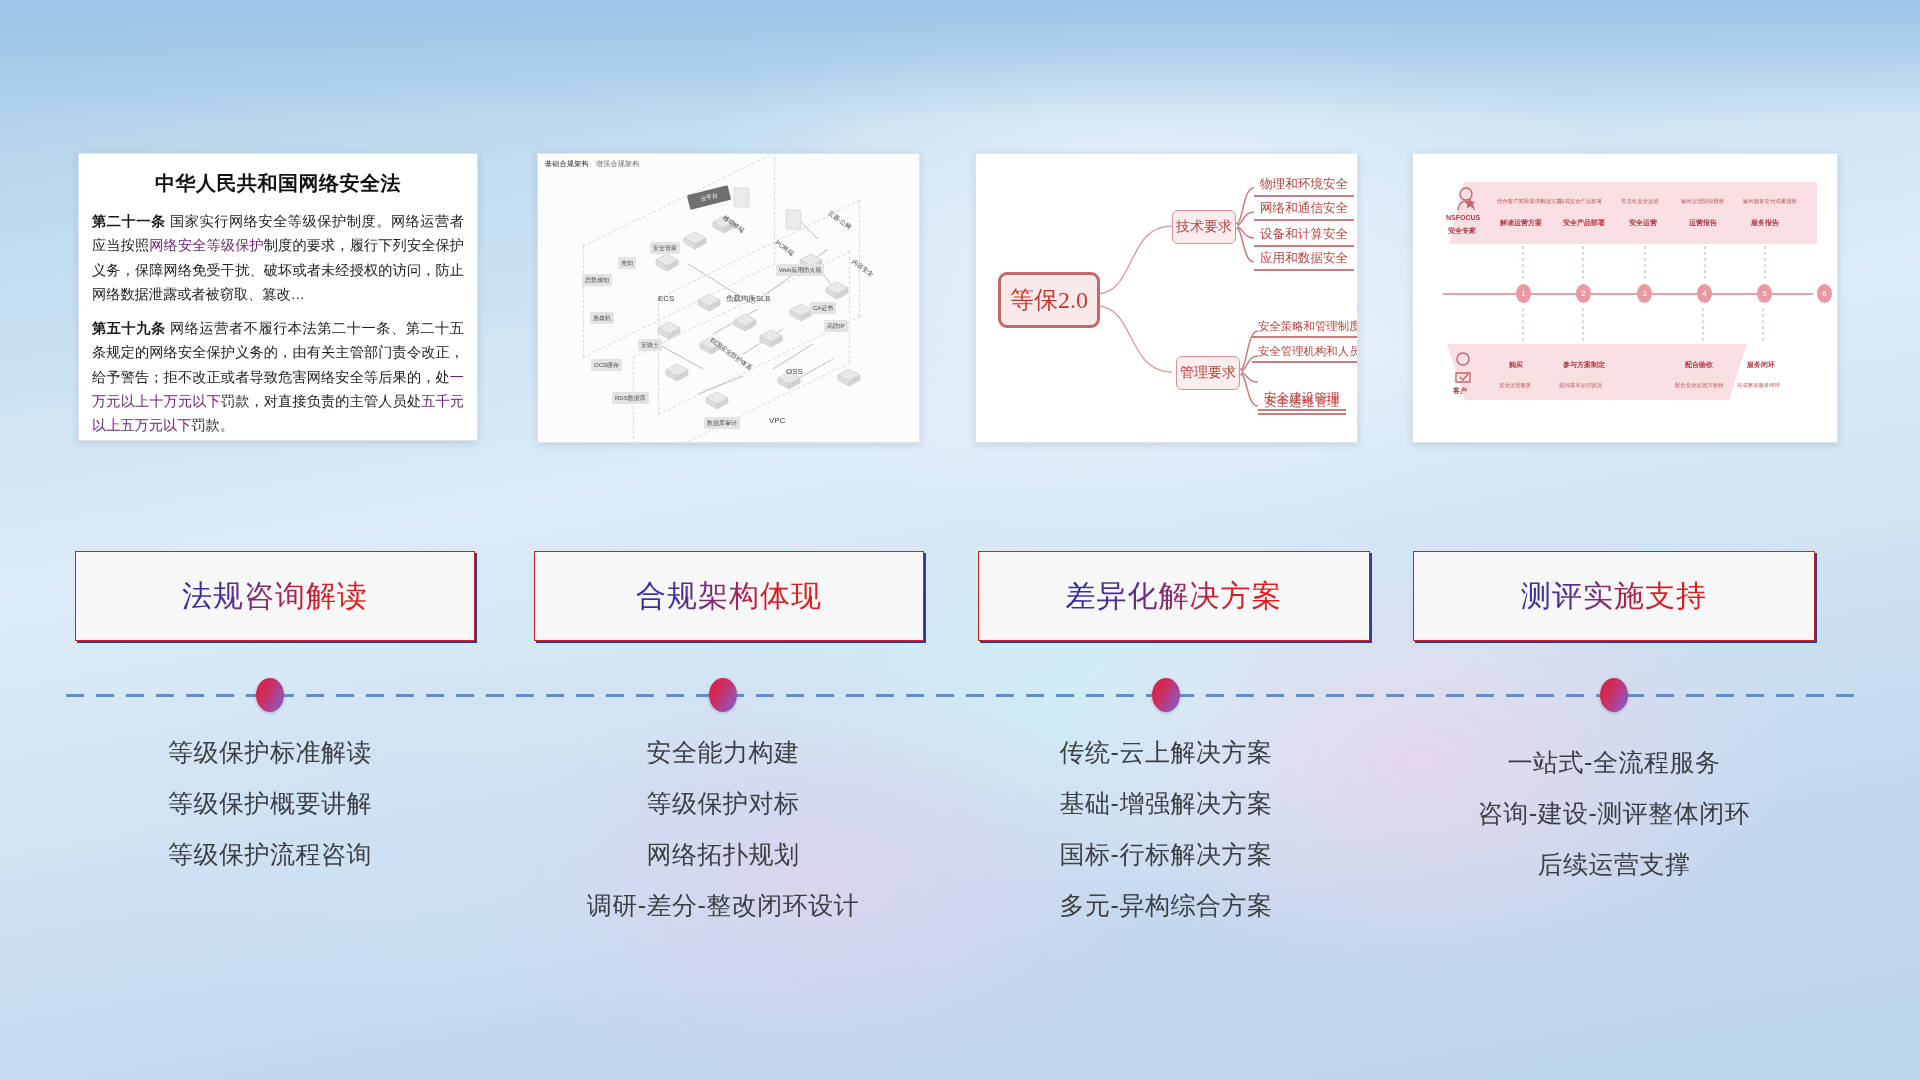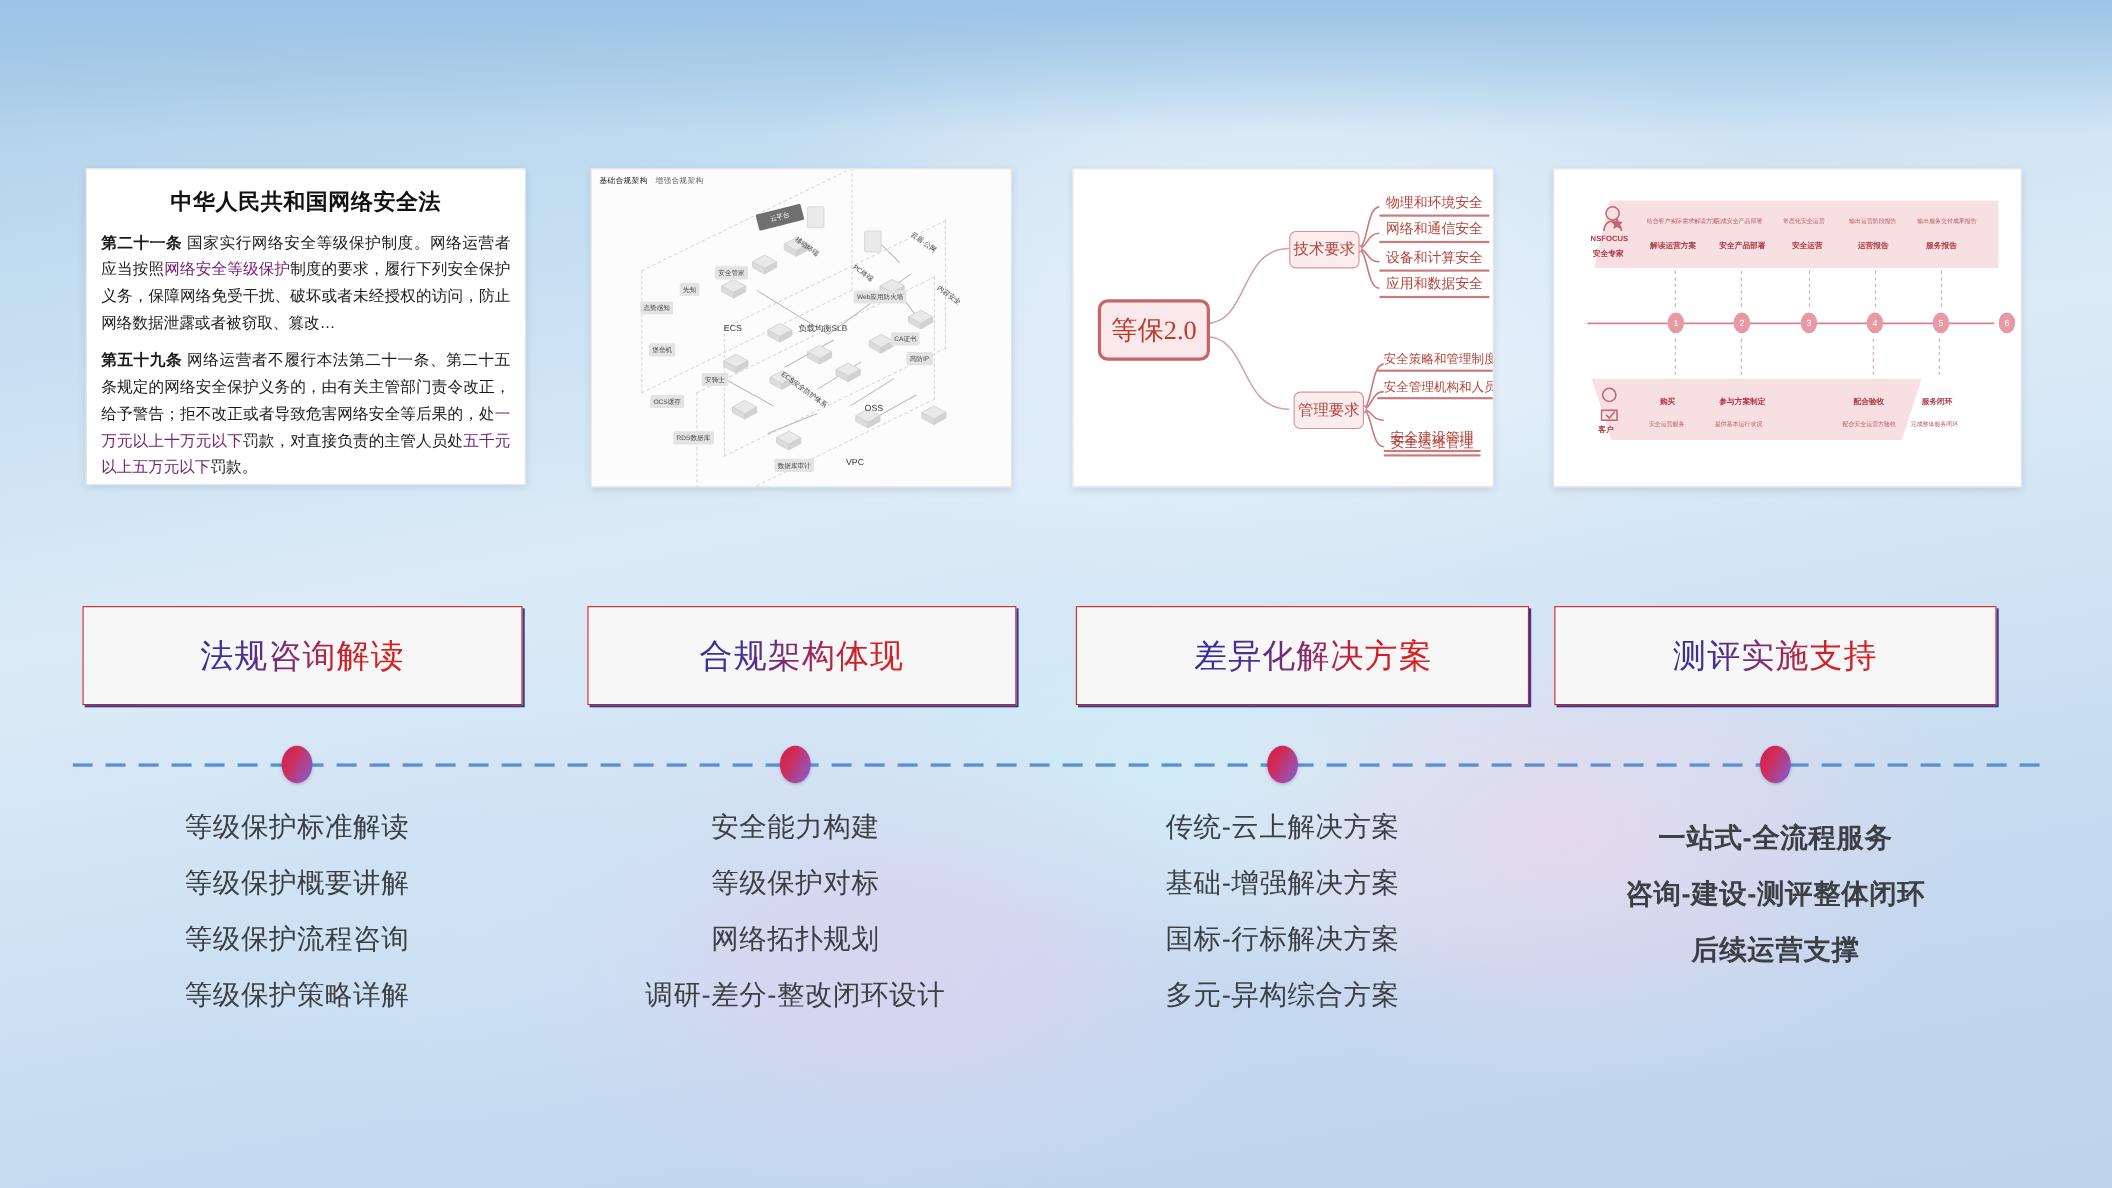--- a/index.html
+++ b/index.html
@@ -324,48 +324,47 @@
   <div class="ns-dot" style="left:344px;top:130px;">5</div>
   <div class="ns-dot" style="left:404px;top:130px;">6</div>
 </div>
 
 <div class="titlebox" style="left:75px;top:551px;width:398px;">
   <span>法规咨询解读</span>
 </div>
 <div class="titlebox" style="left:534px;top:551px;width:388px;">
   <span>合规架构体现</span>
 </div>
-<div class="titlebox" style="left:978px;top:551px;width:390px;padding-left:20px;">
+<div class="titlebox" style="left:978px;top:551px;width:390px;">
   <span>差异化解决方案</span>
 </div>
 <div class="titlebox" style="left:1413px;top:551px;width:400px;">
   <span>测评实施支持</span>
 </div>
 
 <div id="tl"></div>
 <div class="tldot" style="left:256px;top:678px;"></div>
 <div class="tldot" style="left:709px;top:678px;"></div>
 <div class="tldot" style="left:1152px;top:678px;"></div>
 <div class="tldot" style="left:1600px;top:678px;"></div>
 
 <div class="col" style="left:60px;">
   <div>等级保护标准解读</div>
   <div>等级保护概要讲解</div>
   <div>等级保护流程咨询</div>
-  <div>等级保护策略详解</div>
 </div>
 <div class="col" style="left:513px;">
   <div>安全能力构建</div>
   <div>等级保护对标</div>
   <div>网络拓扑规划</div>
   <div>调研-差分-整改闭环设计</div>
 </div>
 <div class="col" style="left:956px;">
   <div>传统-云上解决方案</div>
   <div>基础-增强解决方案</div>
   <div>国标-行标解决方案</div>
   <div>多元-异构综合方案</div>
 </div>
-<div class="col" style="left:1404px;top:750px;font-weight:bold;">
+<div class="col" style="left:1404px;top:750px;">
   <div>一站式-全流程服务</div>
   <div>咨询-建设-测评整体闭环</div>
   <div>后续运营支撑</div>
 </div>
 
 </body></html>

